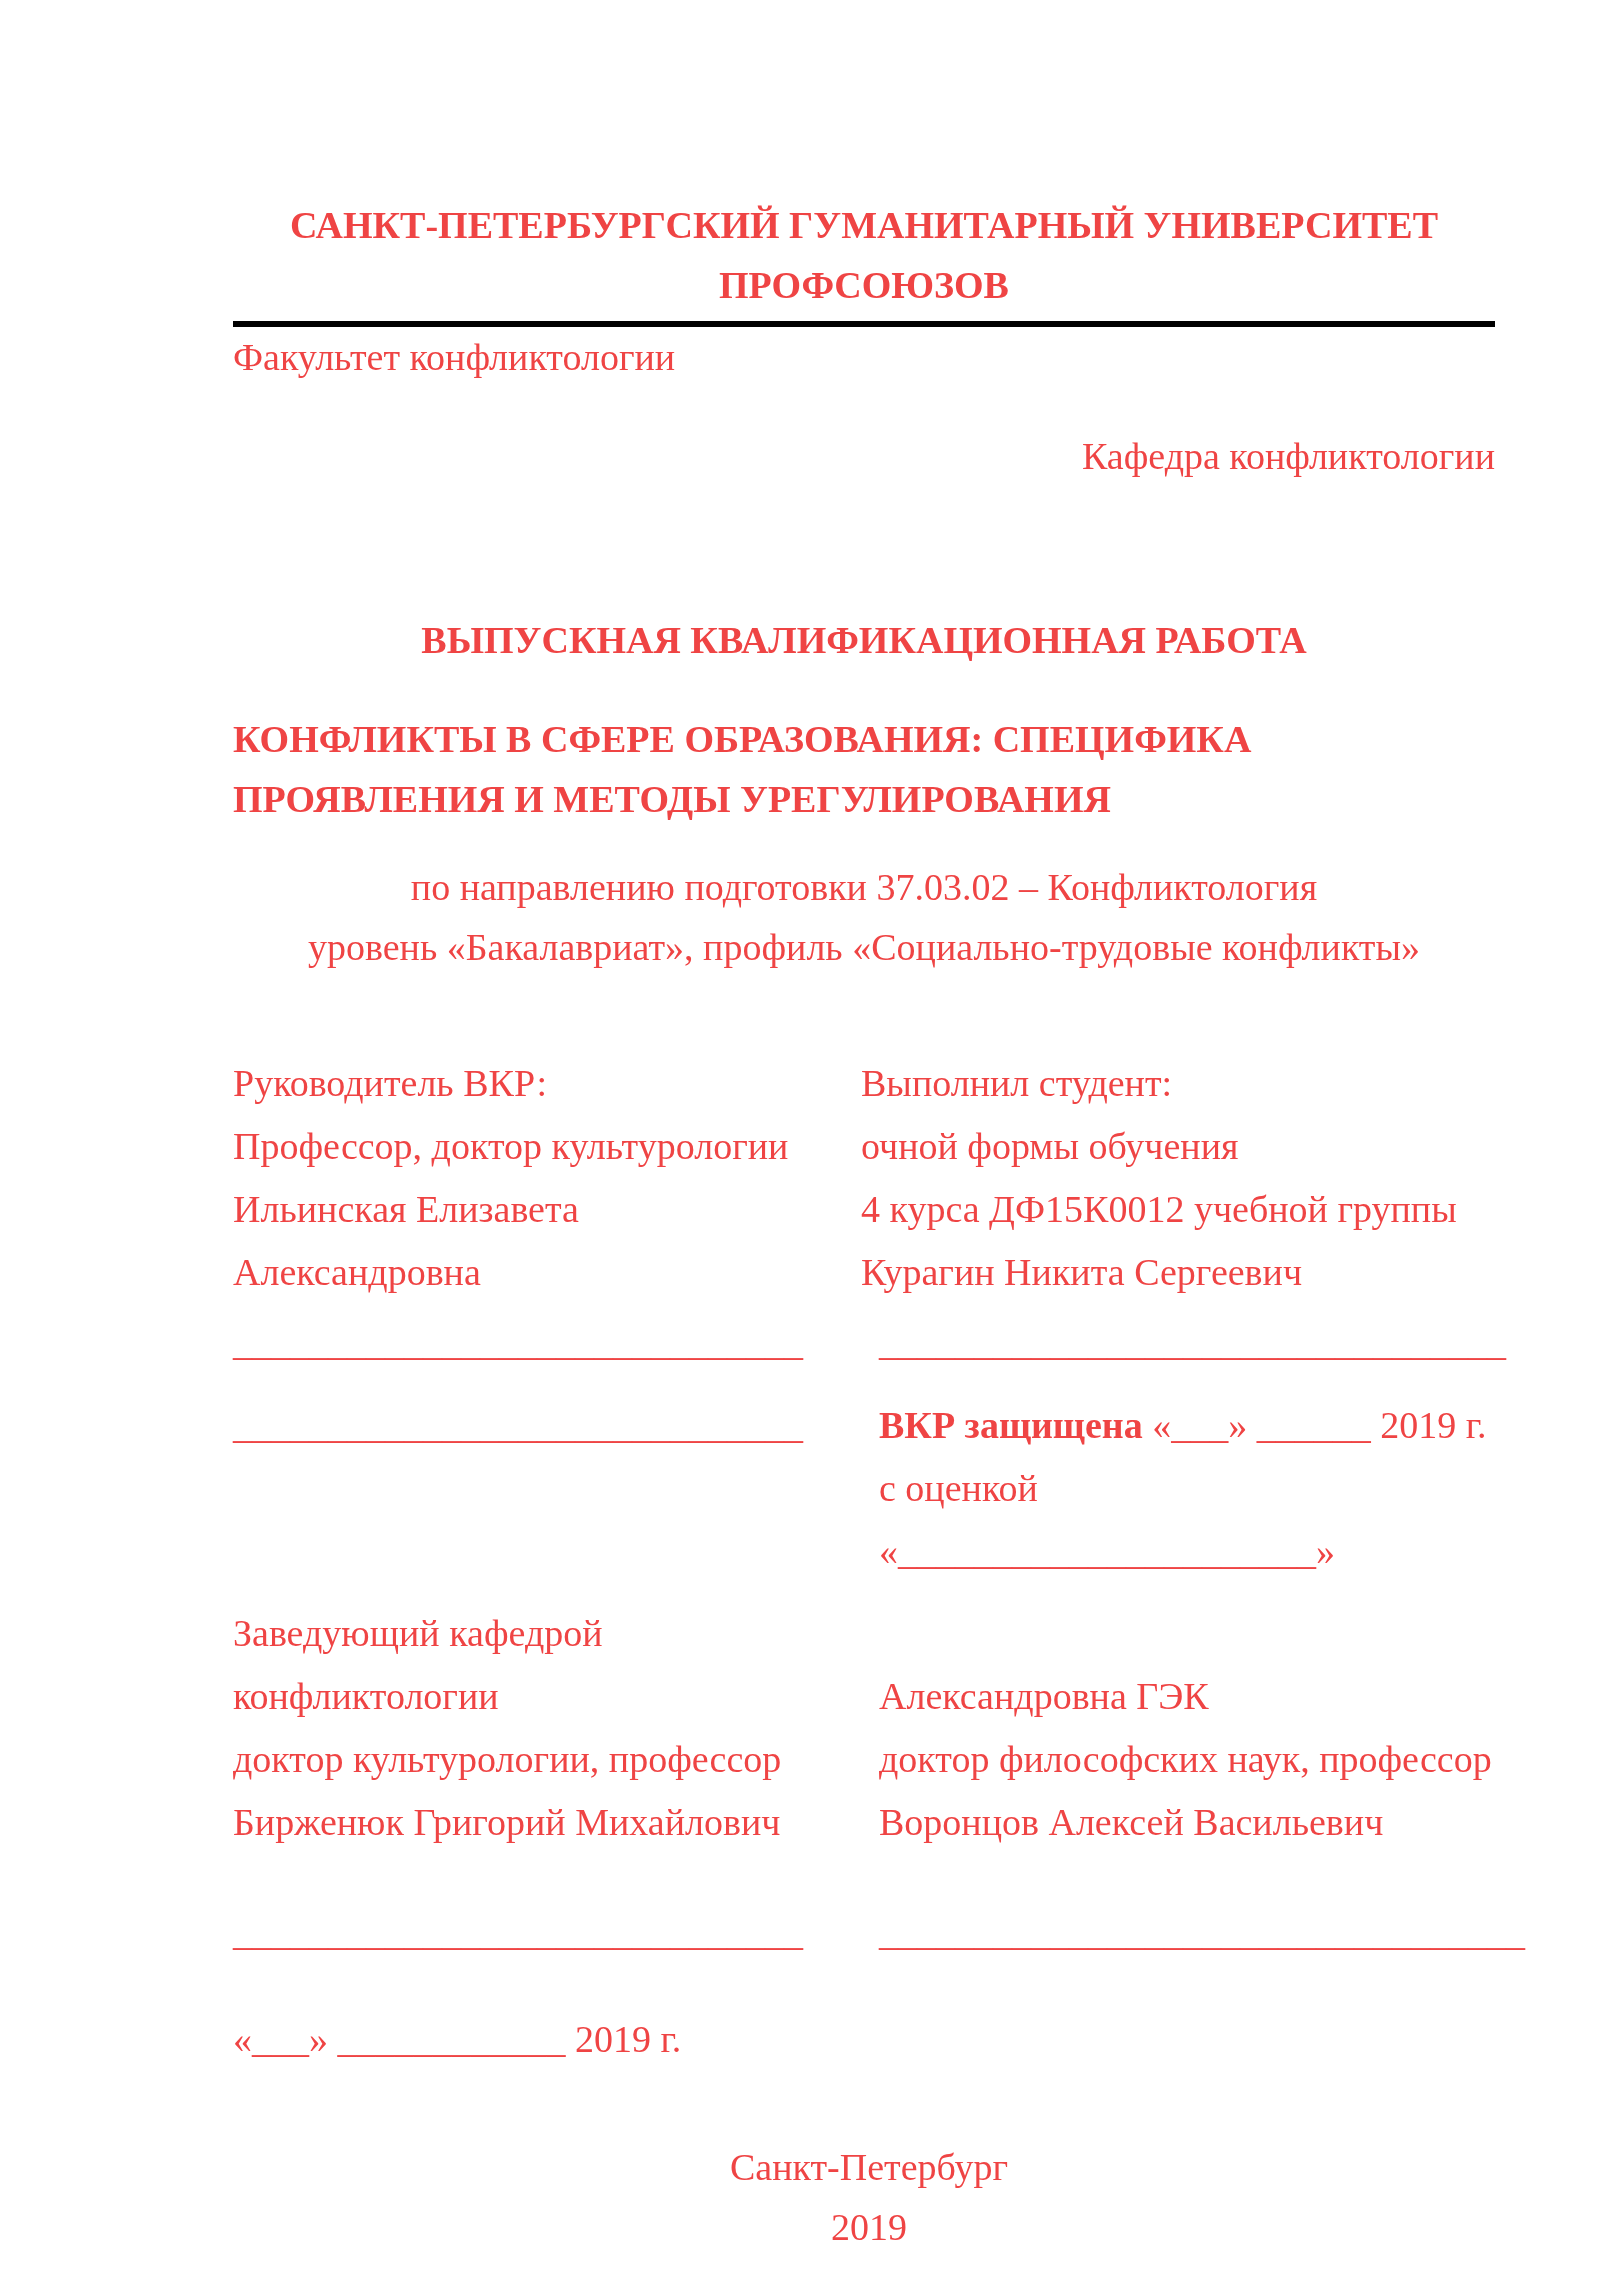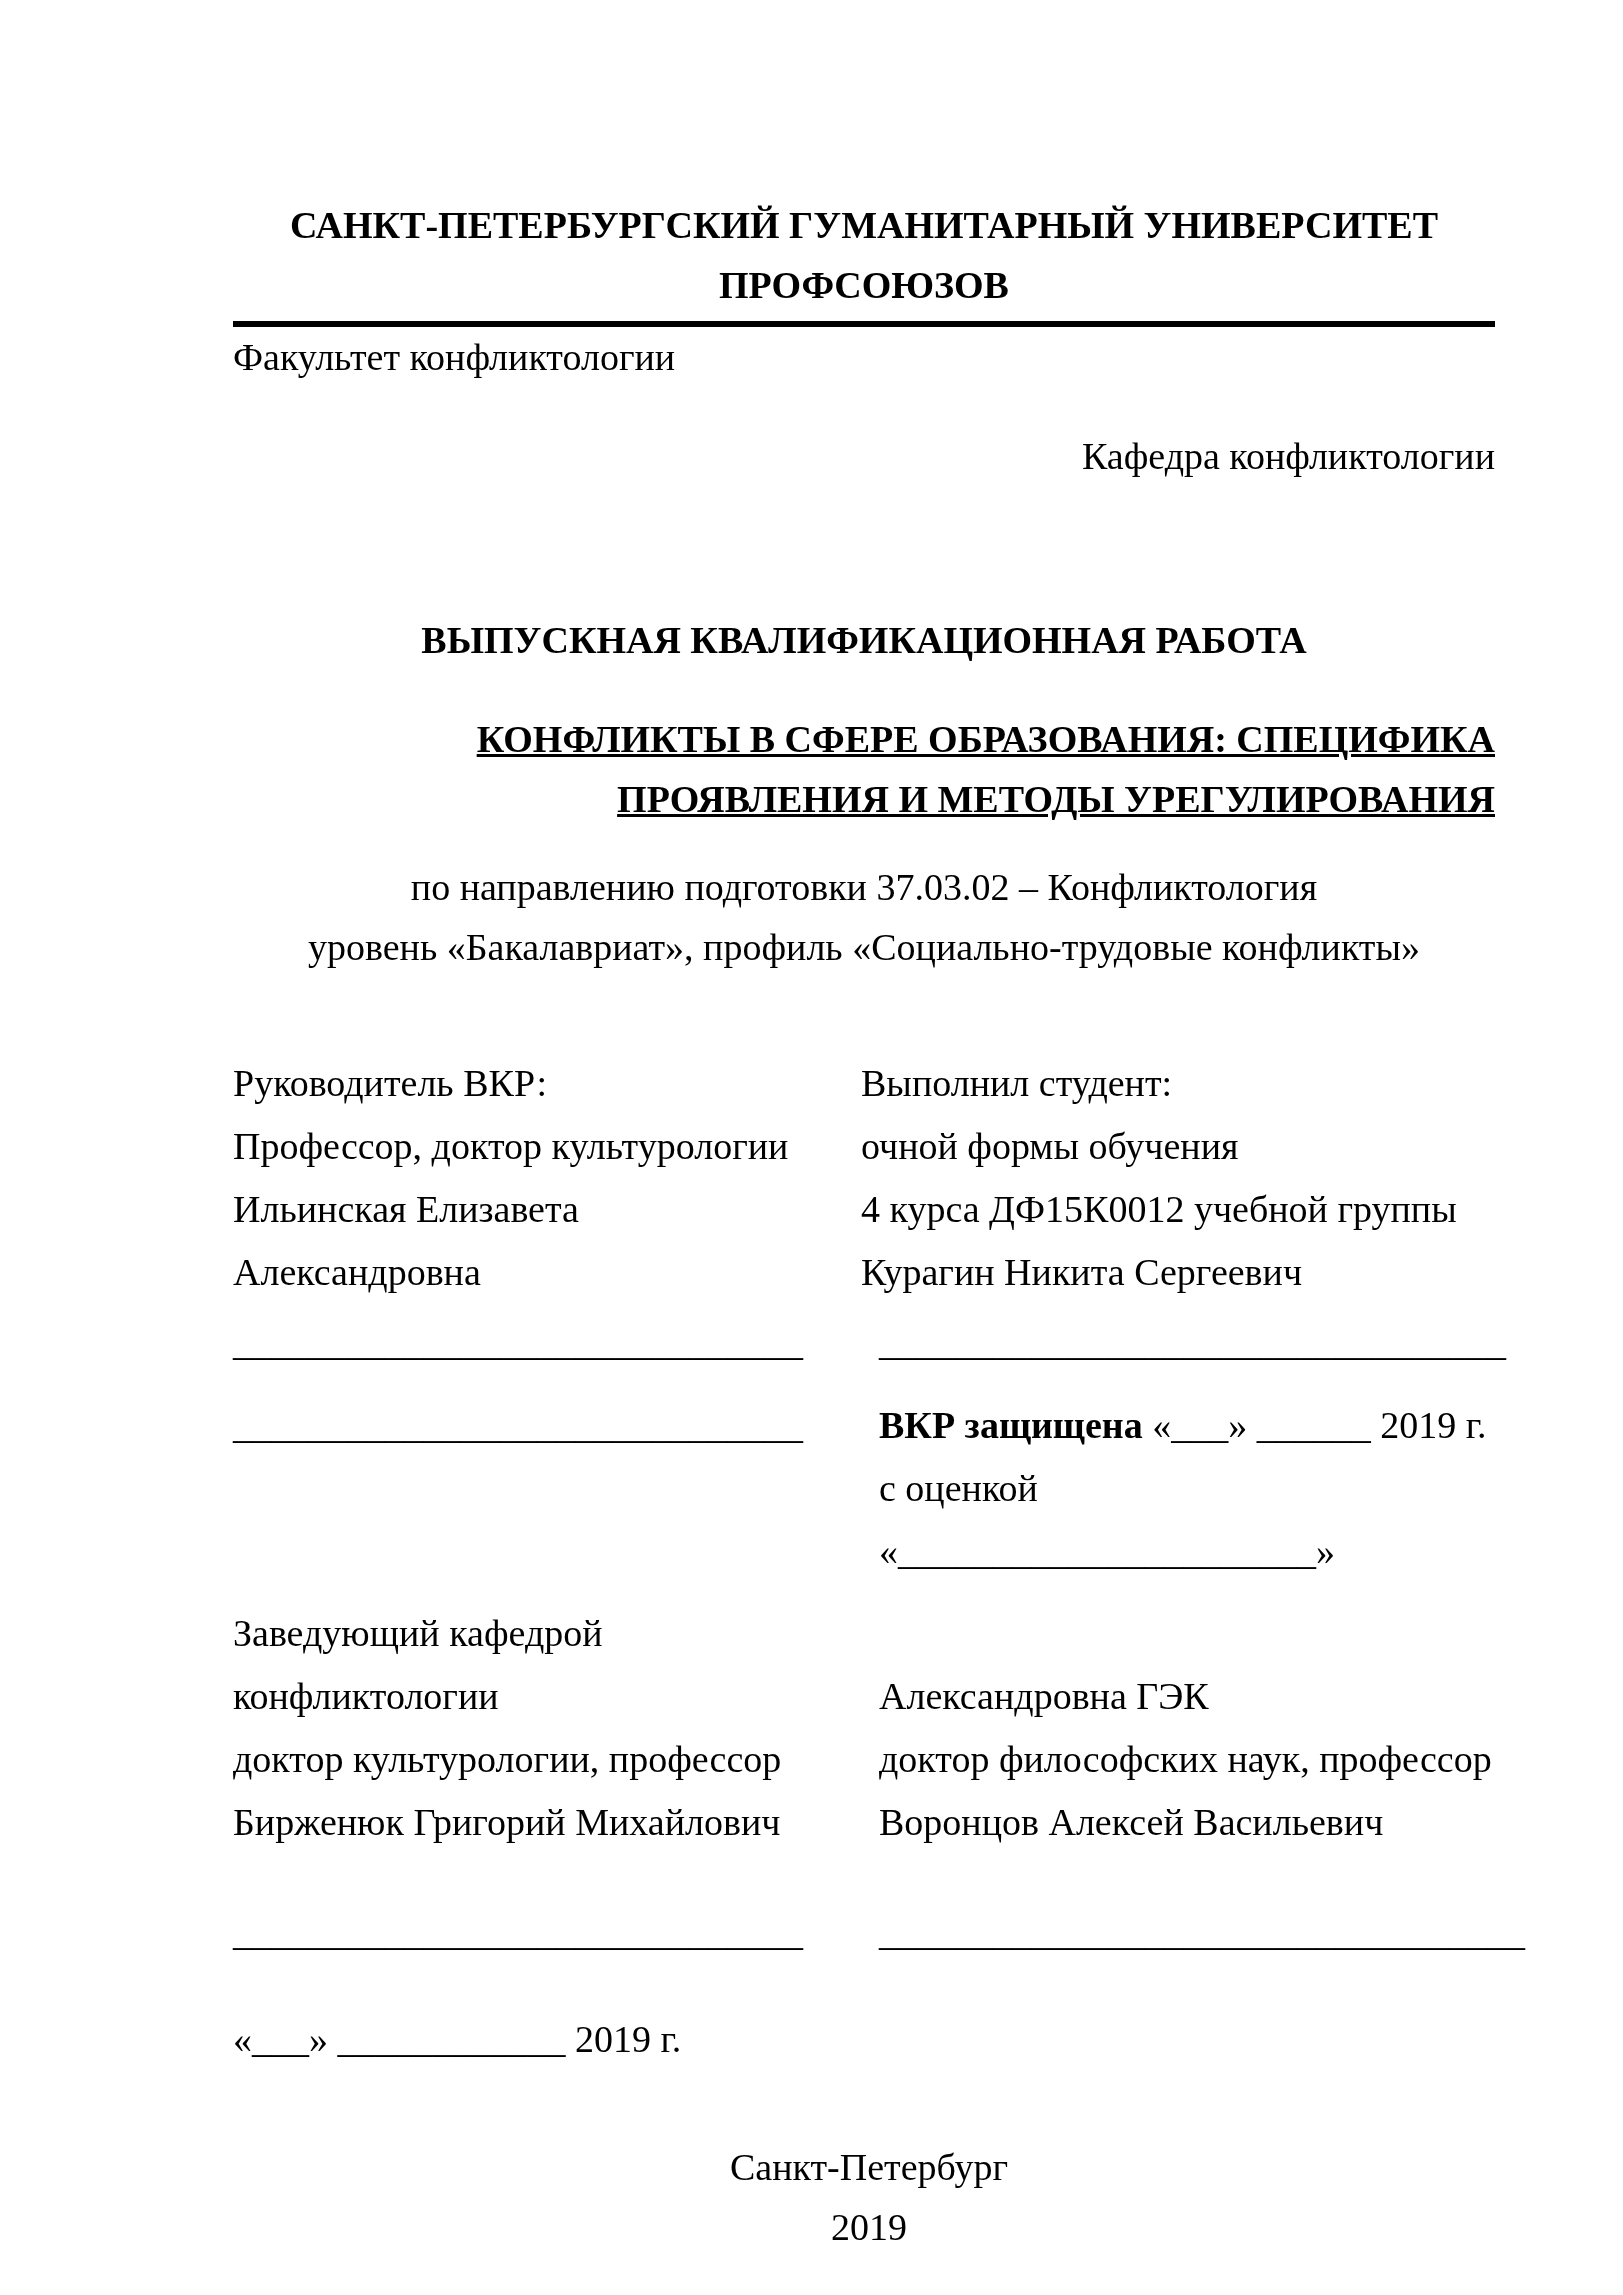--- a/index.html
+++ b/index.html
@@ -6,21 +6,21 @@
     margin: 0;
     padding: 0;
     background: #ffffff;
   }
   .page {
     position: relative;
     width: 1585px;
     height: 2295px;
     box-sizing: border-box;
     background: #ffffff;
-    color: #000000;
+    color: #ef4444;
     font-family: "Liberation Serif", "DejaVu Serif", serif;
     font-size: 38px;
     padding: 195px 90px 0 233px;
     overflow: hidden;
   }
   .bold   { font-weight: bold; }
 
   .header-block {
     text-align: center;
     font-weight: bold;
@@ -36,25 +36,24 @@
     line-height: 60px;
     margin-top: 39px;
   }
   .work-type {
     text-align: center;
     font-weight: bold;
     line-height: 60px;
     margin-top: 124px;
   }
   .thesis-title {
-    text-align: right;
+    text-align: left;
     font-weight: bold;
     line-height: 60px;
     margin-top: 39px;
-    text-decoration: underline;
   }
   .program-block {
     text-align: center;
     line-height: 60px;
     margin-top: 28px;
   }
 
   .cols {
     display: grid;
     grid-template-columns: 585px 1fr;

